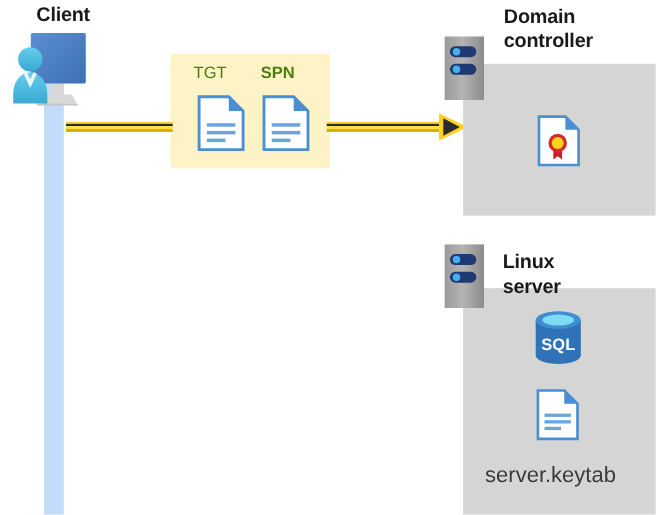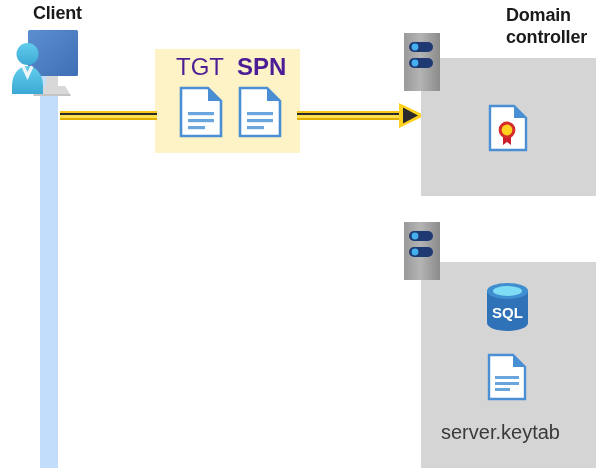--- a/index.html
+++ b/index.html
@@ -29,22 +29,22 @@
     position: absolute;
     font-weight: bold;
     color: #1a1a1a;
     font-size: 18px;
     line-height: 22px;
     letter-spacing: -0.2px;
     white-space: pre-line;
   }
   .label-plain {
     position: absolute;
-    color: #4c1d95;
-    font-size: 24px;
+    color: #4d7c0f;
+    font-size: 15px;
     line-height: 22px;
     white-space: nowrap;
   }
 
   
   .lifeline {
     position: absolute;
     left: 40px;
     top: 70px;
     width: 18px;
@@ -105,21 +105,21 @@
   .icon-box { position: absolute; }
 
   .doc-tgt  { left: 179px; top: 86px;  width: 44px; height: 52px; }
   .doc-spn  { left: 238px; top: 86px;  width: 44px; height: 52px; }
   .doc-cert { left: 488px; top: 104px; width: 40px; height: 48px; }
   .doc-key  { left: 487px; top: 353px; width: 40px; height: 48px; }
   .sql-icon { left: 485px; top: 282px; width: 45px; height: 50px; }
 
   
   .lbl-client { left: 33px;  top: 2px;  }
-  .lbl-dc     { left: 458px; top: 4px; margin-left: 48px;  }
+  .lbl-dc     { left: 458px; top: 4px;  }
   .lbl-linux  { left: 457px; top: 227px;}
   .lbl-tgt    { left: 176px; top: 56px; }
   .lbl-spn    { left: 237px; top: 56px; font-weight: bold; }
   .lbl-keytab { left: 441px; top: 421px; font-size: 20px; color: #3a3a3a; }
 </style>
 </head>
 <body>
 
 <div class="stage">
 
@@ -214,20 +214,21 @@
   <div class="panel panel-linux"></div>
 
   <svg class="server-icon server-linux" viewBox="0 0 36 58">
     <rect x="0" y="0" width="36" height="58" fill="url(#gSrv1)"></rect>
     <rect x="5" y="9" width="24" height="10" rx="5" fill="#1f3a73"></rect>
     <circle cx="11" cy="14" r="3.4" fill="#45b0ee"></circle>
     <rect x="5" y="25" width="24" height="10" rx="5" fill="#1f3a73"></rect>
     <circle cx="11" cy="30" r="3.4" fill="#45b0ee"></circle>
   </svg>
 
+  <div class="title-bold lbl-linux">Linux server</div>
 
   <svg class="icon-box sql-icon" viewBox="0 0 45 50">
     <path d="M2 9 v32 c0 4.4 9.2 8 20.5 8 c11.3 0 20.5 -3.6 20.5 -8 V9 z" fill="#2f72b8"></path>
     <ellipse cx="22.5" cy="9" rx="20.5" ry="8" fill="#3f8ed0"></ellipse>
     <ellipse cx="22.5" cy="9" rx="14.5" ry="5" fill="#7fdcf5"></ellipse>
     <text x="22.5" y="36" text-anchor="middle" font-family="Liberation Sans, sans-serif" font-size="15" font-weight="bold" fill="#ffffff">SQL</text>
   </svg>
 
   <svg class="icon-box doc-key" viewBox="0 0 40 48">
     <path d="M2 2 h24 l12 12 v32 H2 z" fill="#ffffff" stroke="#4a8fd4" stroke-width="2.4"></path>

